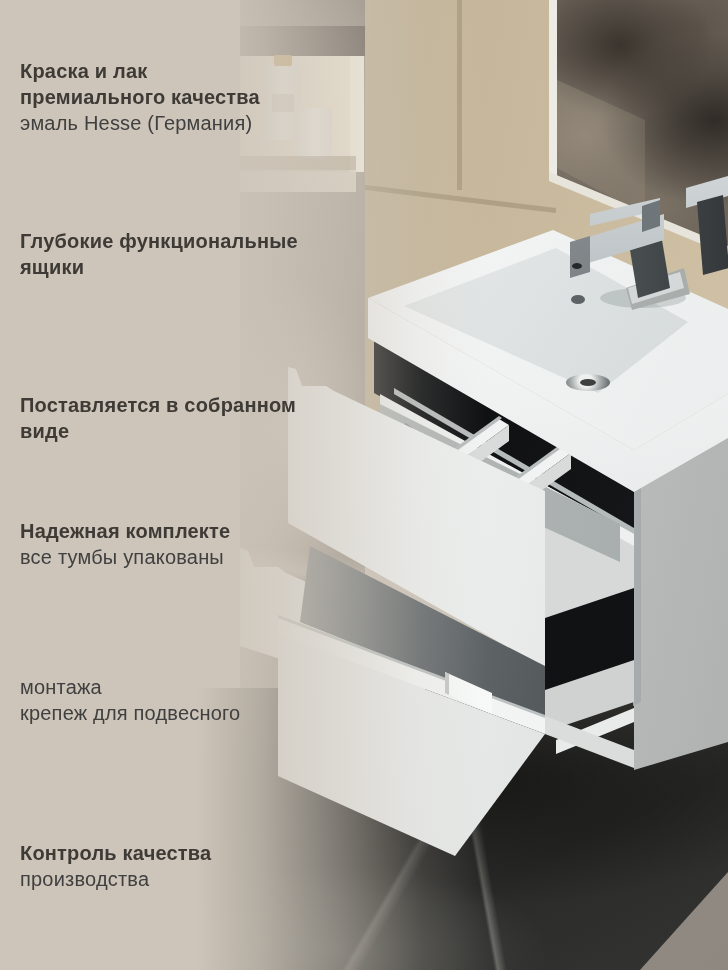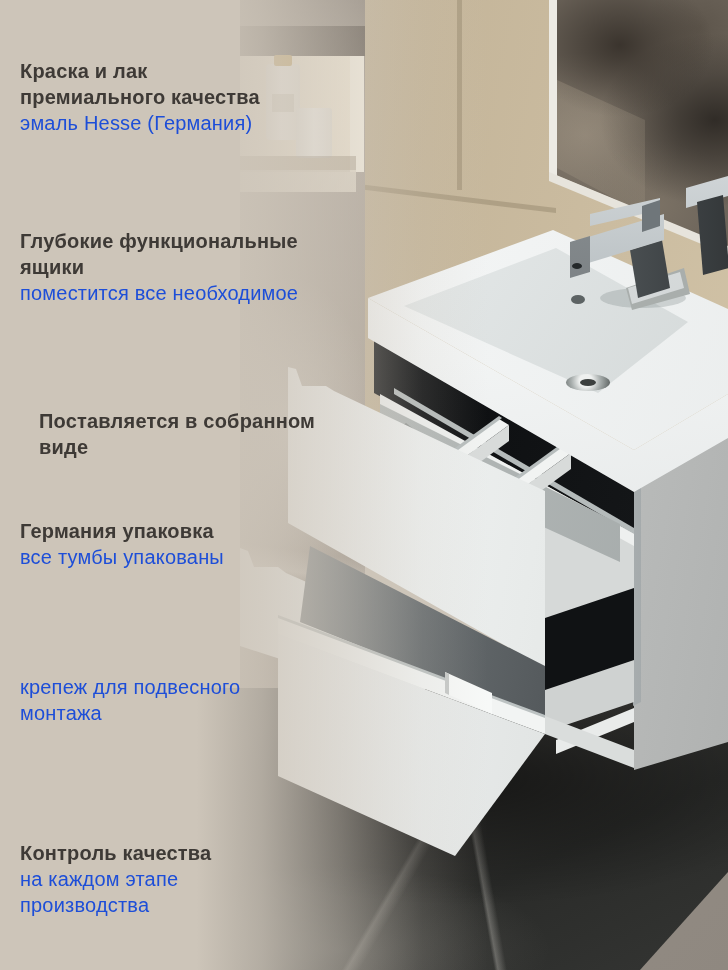--- a/index.html
+++ b/index.html
@@ -10,21 +10,21 @@
   }
   .s{position:absolute;inset:0;}
   .el{position:absolute;border-radius:50%;}
   
   .chrome-v{background:linear-gradient(180deg,#f1f3f4 0%,#b9c0c3 30%,#777e82 55%,#464c4f 78%,#2c3133 100%);}
   .chrome-h{background:linear-gradient(90deg,#6f767a 0%,#e3e7e8 30%,#aab1b4 50%,#565c5f 78%,#34383a 100%);}
   .silver{background:linear-gradient(180deg,#e6e9e9,#aab0b2);}
   
   .feature{position:absolute;left:20px;width:310px;z-index:40;}
   .feat-title{font-weight:bold;font-size:20px;line-height:26px;color:#3e3a36;letter-spacing:.2px;}
-  .feat-desc{font-weight:normal;font-size:20px;line-height:26px;color:#1d4ed8;letter-spacing:.2px;}
+  .feat-desc{font-weight:normal;font-size:20px;line-height:26px;color:#404040;letter-spacing:.2px;}
 </style>
 </head>
 <body>
 
 <div class="canvas">
 
   <div class="scene">
 
     <div class="s" style="clip-path:polygon(293px 0,728px 0,728px 470px,293px 470px);
                 background:linear-gradient(100deg,#cec0a6 0%,#c2b398 40%,#cbbca0 72%,#d2c4a8 100%);"></div>
@@ -145,37 +145,35 @@
 
   <div class="feature" style="top:58px;">
     <div class="feat-title">Краска и лак</div>
     <div class="feat-title">премиального качества</div>
     <div class="feat-desc">эмаль Hesse (Германия)</div>
   </div>
 
   <div class="feature" style="top:228px;">
     <div class="feat-title">Глубокие функциональные</div>
     <div class="feat-title">ящики</div>
-    <div class="feat-desc">поместится все необходимое</div>
   </div>
 
-  <div class="feature" style="top:408px;margin-left:19px;">
+  <div class="feature" style="top:392px;">
     <div class="feat-title">Поставляется в собранном</div>
     <div class="feat-title">виде</div>
   </div>
 
   <div class="feature" style="top:518px;">
-    <div class="feat-title">Германия упаковка</div>
+    <div class="feat-title">Надежная комплекте</div>
     <div class="feat-desc">все тумбы упакованы</div>
   </div>
 
   <div class="feature" style="top:674px;">
+    <div class="feat-desc">монтажа</div>
     <div class="feat-desc">крепеж для подвесного</div>
-    <div class="feat-desc">монтажа</div>
   </div>
 
   <div class="feature" style="top:840px;">
     <div class="feat-title">Контроль качества</div>
-    <div class="feat-desc">на каждом этапе</div>
     <div class="feat-desc">производства</div>
   </div>
 
 </div>
 
 </body></html>

